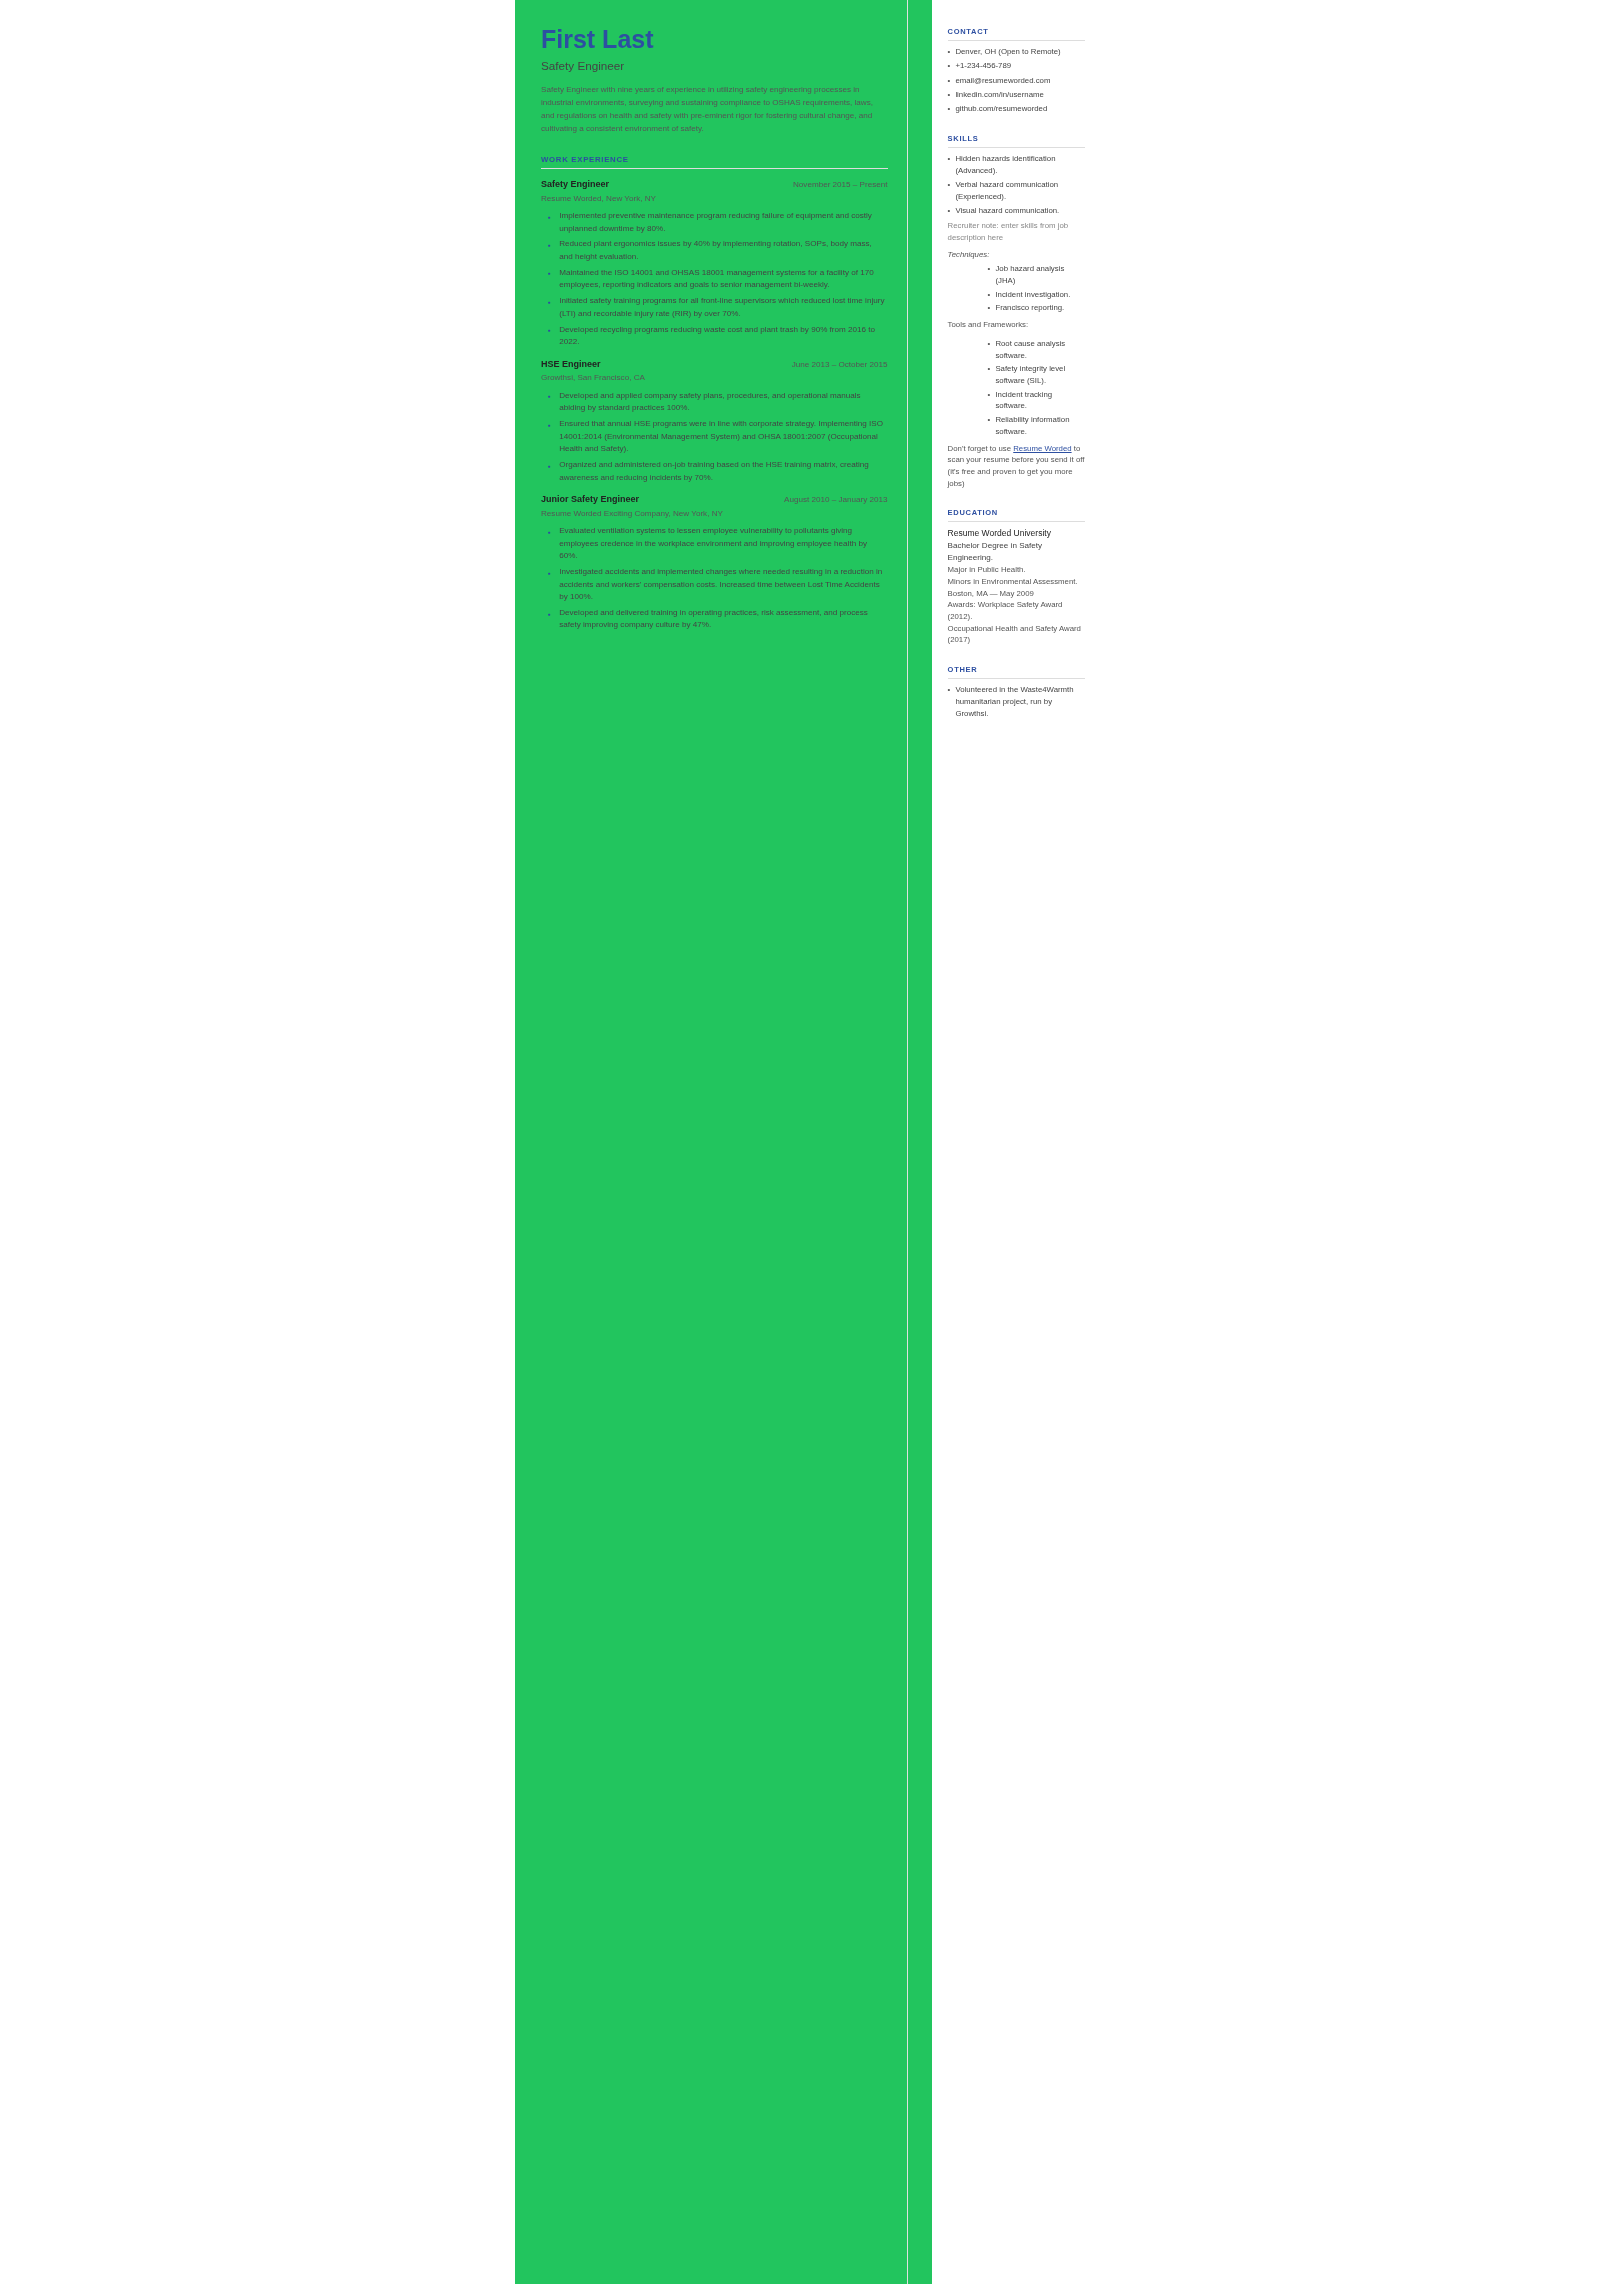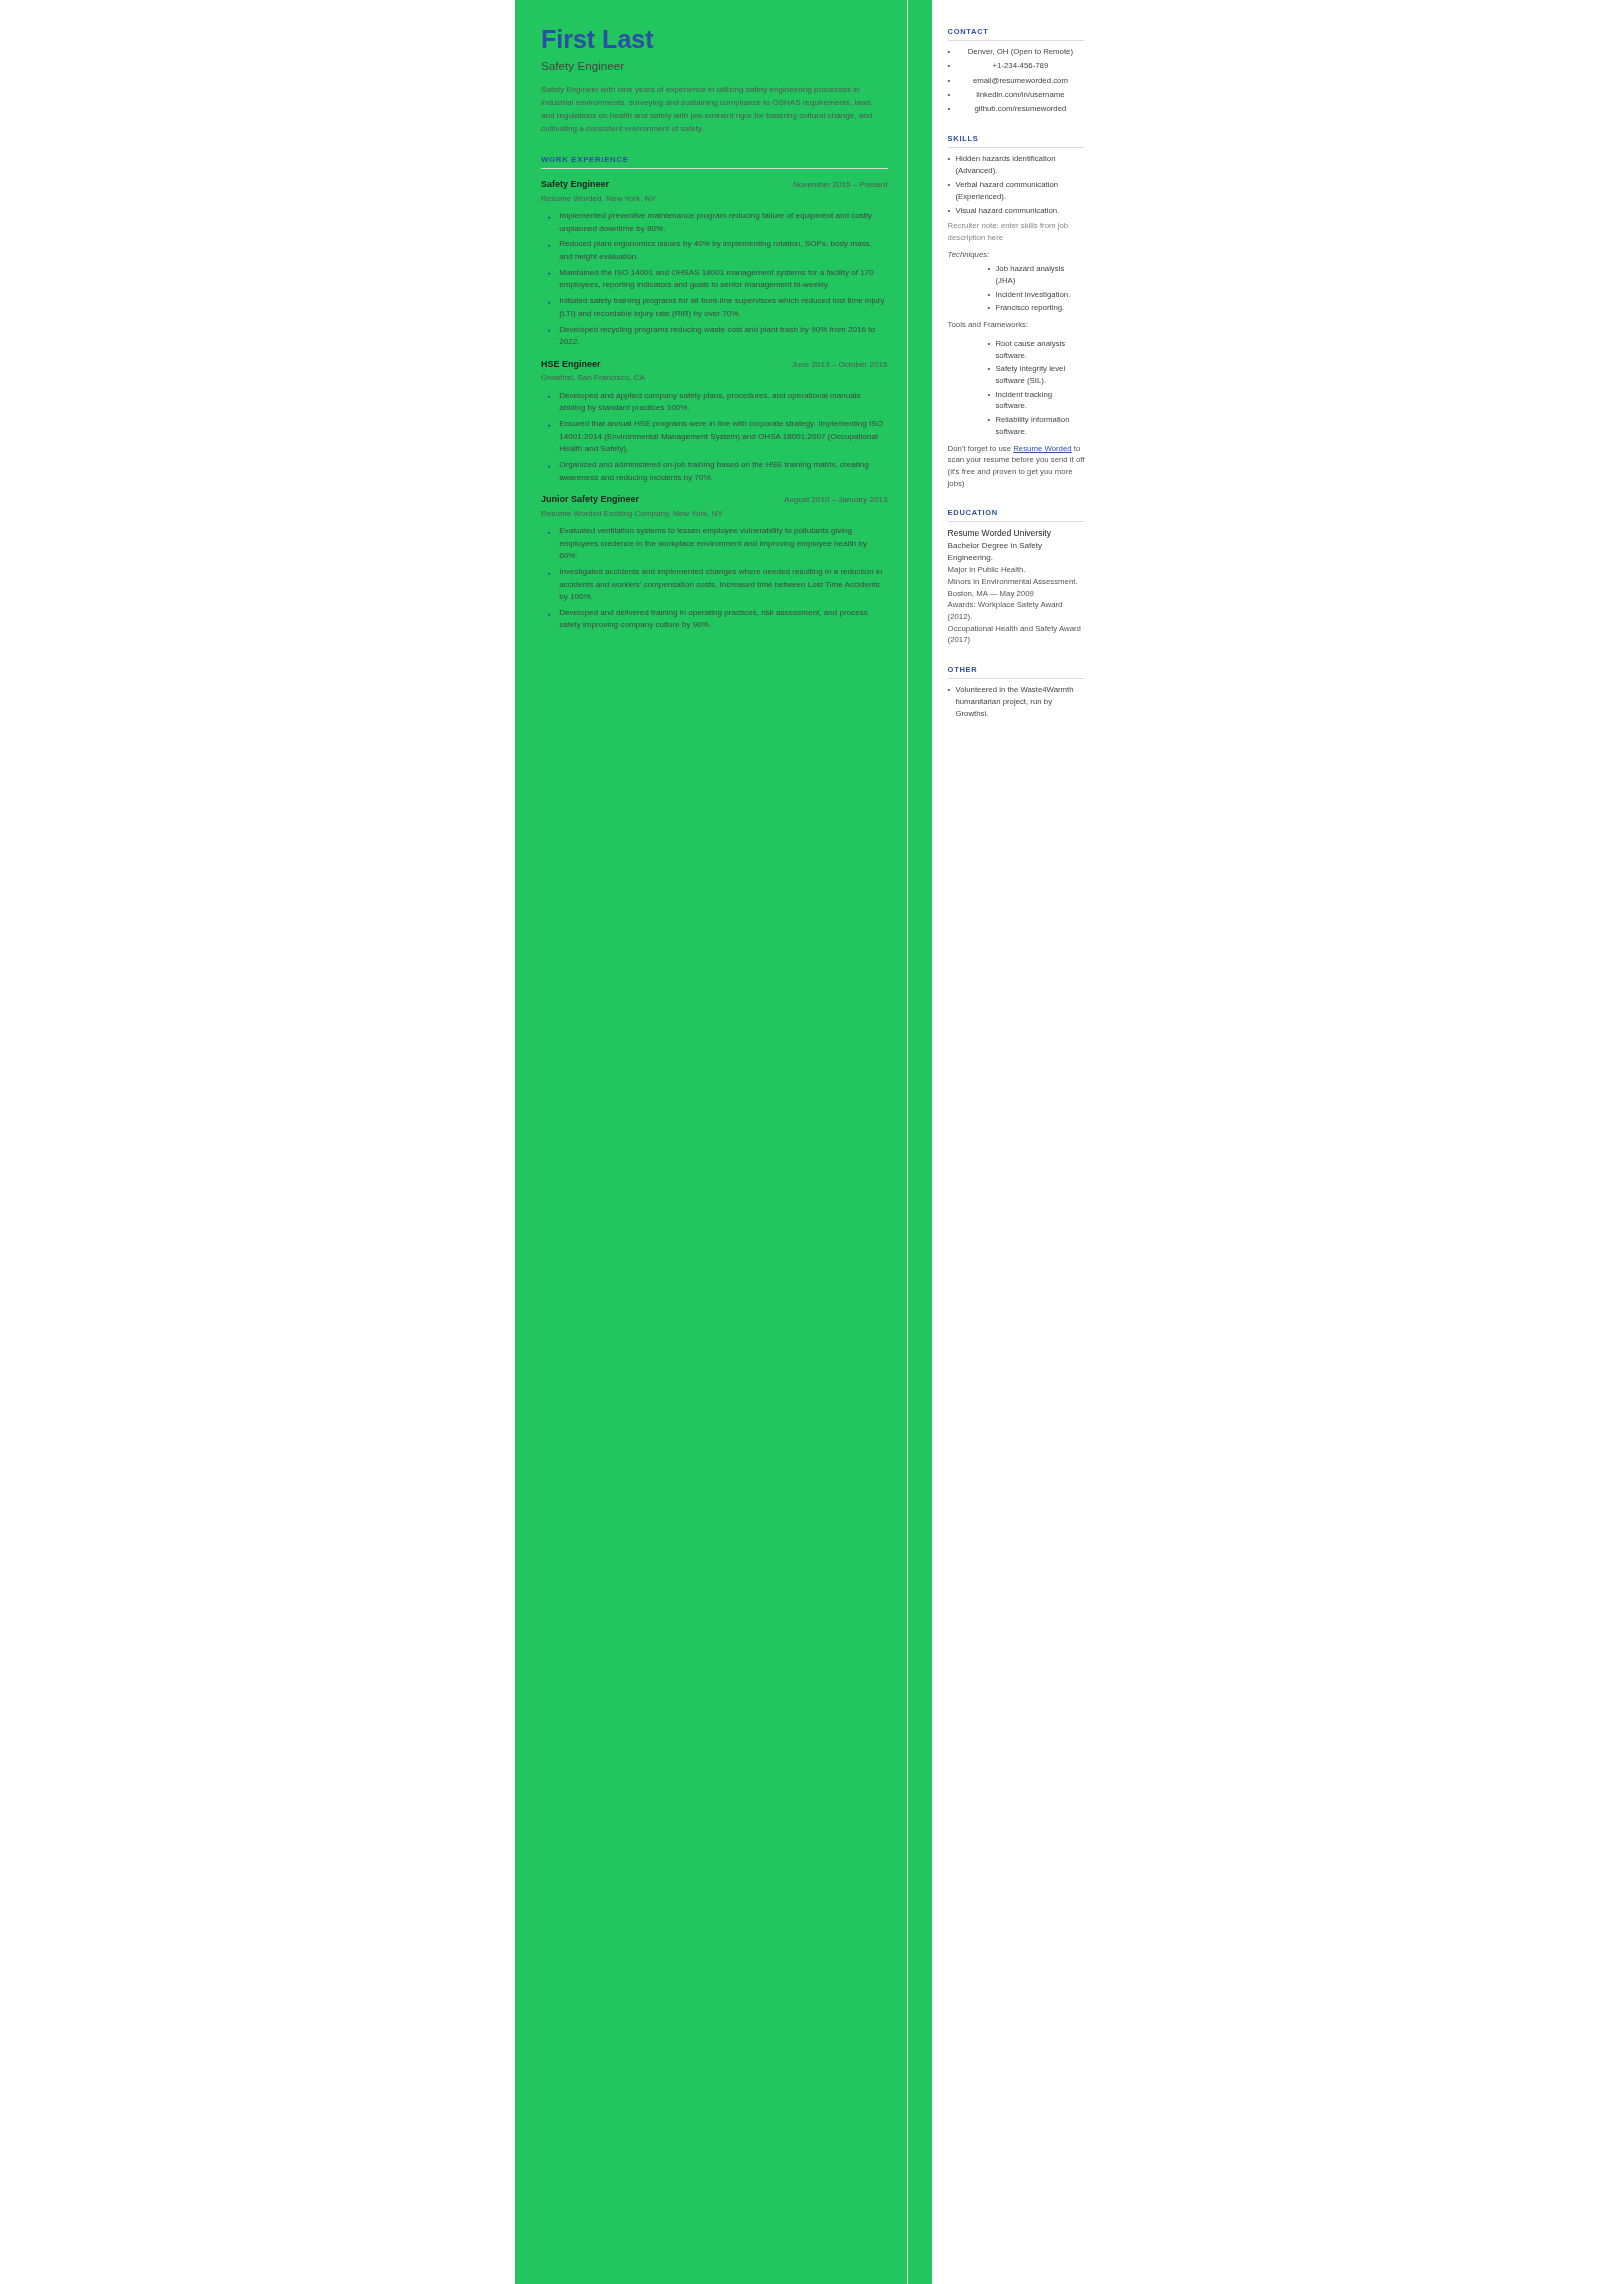--- a/index.html
+++ b/index.html
@@ -119,21 +119,20 @@
     .contact-list {
       list-style: none;
       padding: 0;
     }
     .contact-list li {
       font-size: 7.8px;
       color: #444;
       margin-bottom: 2.6px;
       padding-left: 7.8px;
       position: relative;
-      text-align: center;
     }
     .contact-list li::before {
       content: '•';
       position: absolute;
       left: 0;
       color: #555;
     }
     .skills-list {
       list-style: none;
       padding: 0;
@@ -273,21 +272,21 @@
 
       <div>
         <div class="job-header">
           <span class="job-title">Junior Safety Engineer</span>
           <span class="job-dates">August 2010 – January 2013</span>
         </div>
         <div class="job-company">Resume Worded Exciting Company, New York, NY</div>
         <ul class="bullet-list">
           <li>Evaluated ventilation systems to lessen employee vulnerability to pollutants giving employees credence in the workplace environment and improving employee health by 60%.</li>
           <li>Investigated accidents and implemented changes where needed resulting in a reduction in accidents and workers' compensation costs. Increased time between Lost Time Accidents by 100%.</li>
-          <li>Developed and delivered training in operating practices, risk assessment, and process safety improving company culture by 90%.</li>
+          <li>Developed and delivered training in operating practices, risk assessment, and process safety improving company culture by 47%.</li>
         </ul>
       </div>
     </div>
   </div>
 
   <div class="right-col">
 
     <div class="right-section">
       <div class="right-section-label">CONTACT</div>
       <ul class="contact-list">

